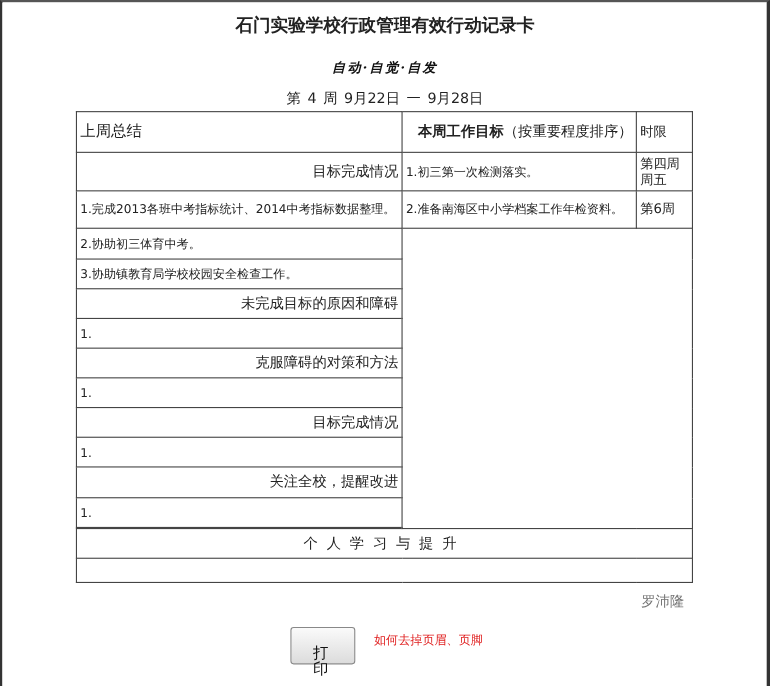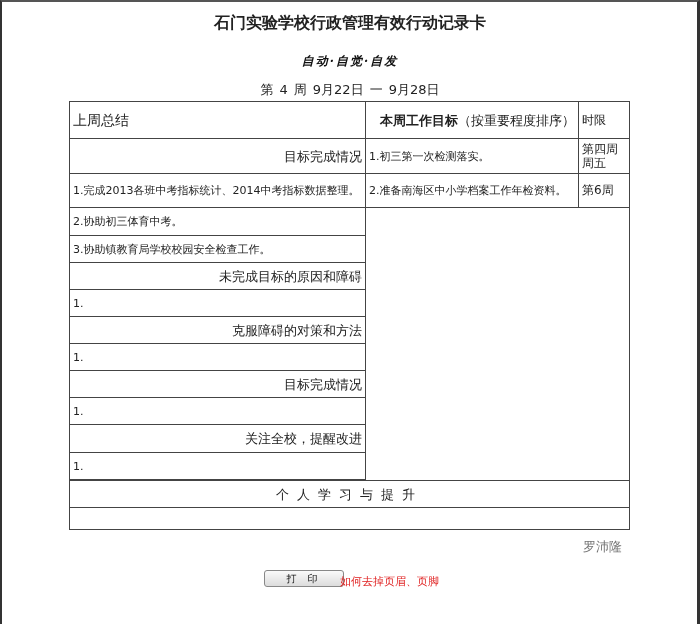--- a/index.html
+++ b/index.html
@@ -38,24 +38,24 @@
   .hdr-bold { font-size: 14px !important; font-weight: normal; }
   .sect { font-size: 13px !important; text-align: right; }
   .right-hdr { font-size: 13px !important; text-align: right; line-height: 15px !important; }
   .right-hdr b { font-weight: bold; }
   .deadline { text-align: left; font-size: 12px !important; }
   .spaced { letter-spacing: 8px; font-size: 13px !important; text-align: center; }
   .signature {
     position: absolute; left: 583px; top: 538px; font-size: 13px; color: #737373;
   }
   .print-btn {
-    position: absolute; left: 264px; top: 570px; width: 80px; height: 17px;
+    position: absolute; left: 264px; top: 570px; width: 59px; height: 17px;
     box-sizing: border-box; border: 1px solid #888; border-radius: 3px;
-    background: linear-gradient(#fafafa, #dcdcdc); font-size: 10px; color: #111;
-    text-align: center; line-height: 15px; letter-spacing: 4px; padding: 0;
+    background: linear-gradient(#fafafa, #dcdcdc); font-size: 14px; color: #111;
+    text-align: center; line-height: 15px; letter-spacing: 4px; padding: 16px;
     font-family: "DejaVu Sans", sans-serif;
   }
   .help-link {
     position: absolute; left: 340px; top: 574px; font-size: 11px; color: #e02020;
     text-decoration: none;
     font-family: Liberation Mono, monospace;
   }
 </style>
 </head>
 <body>

